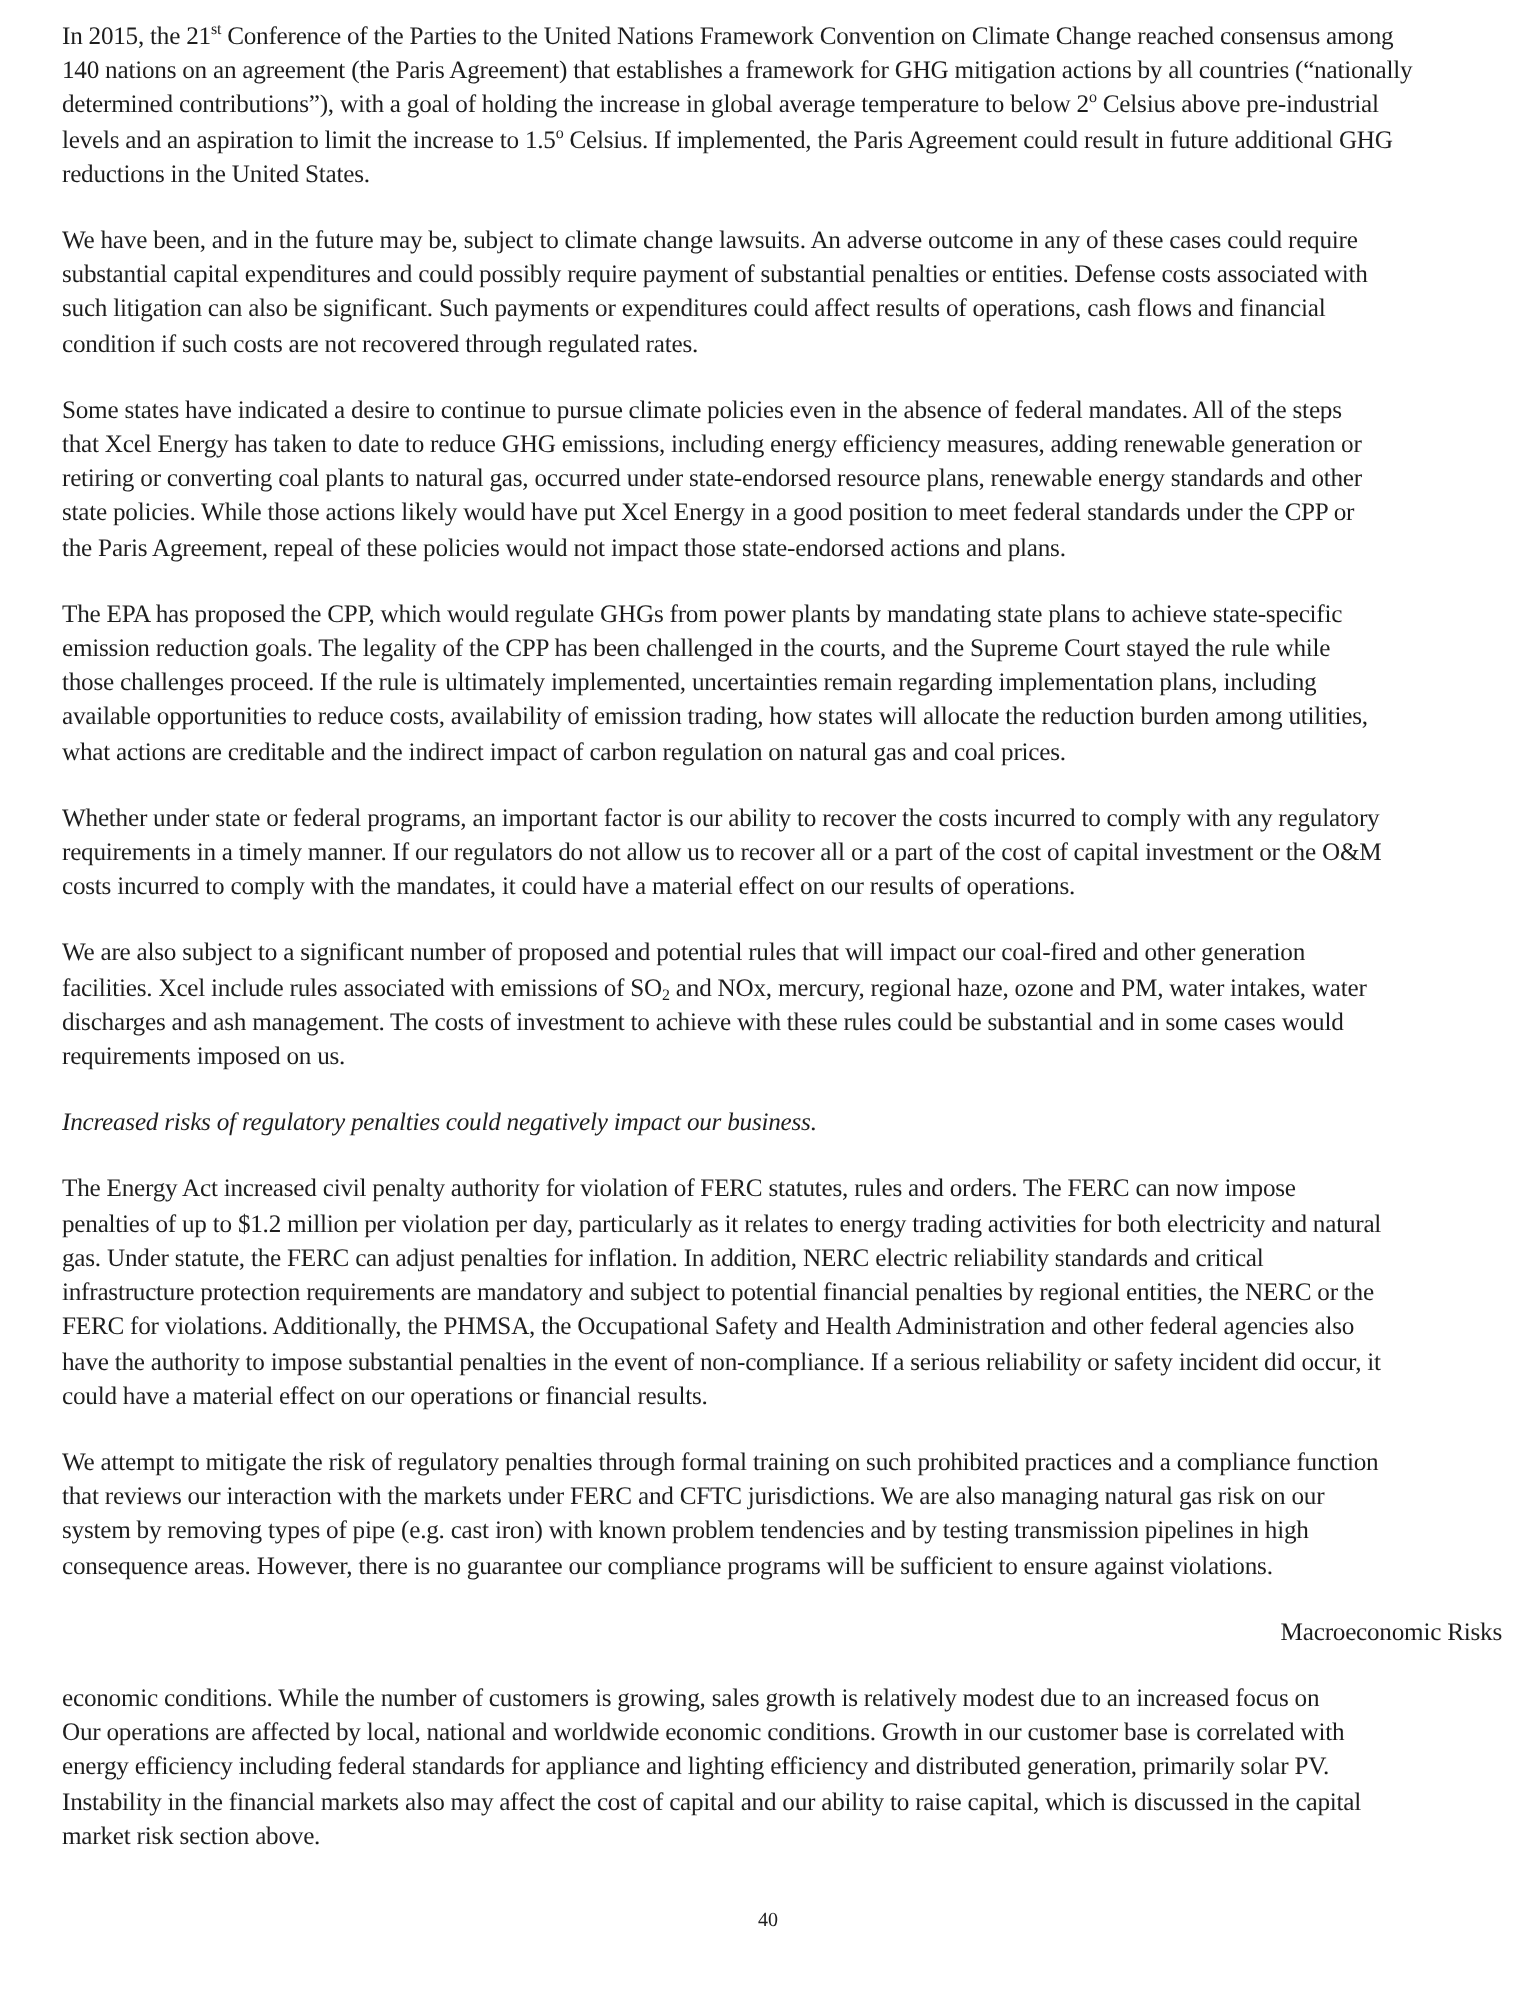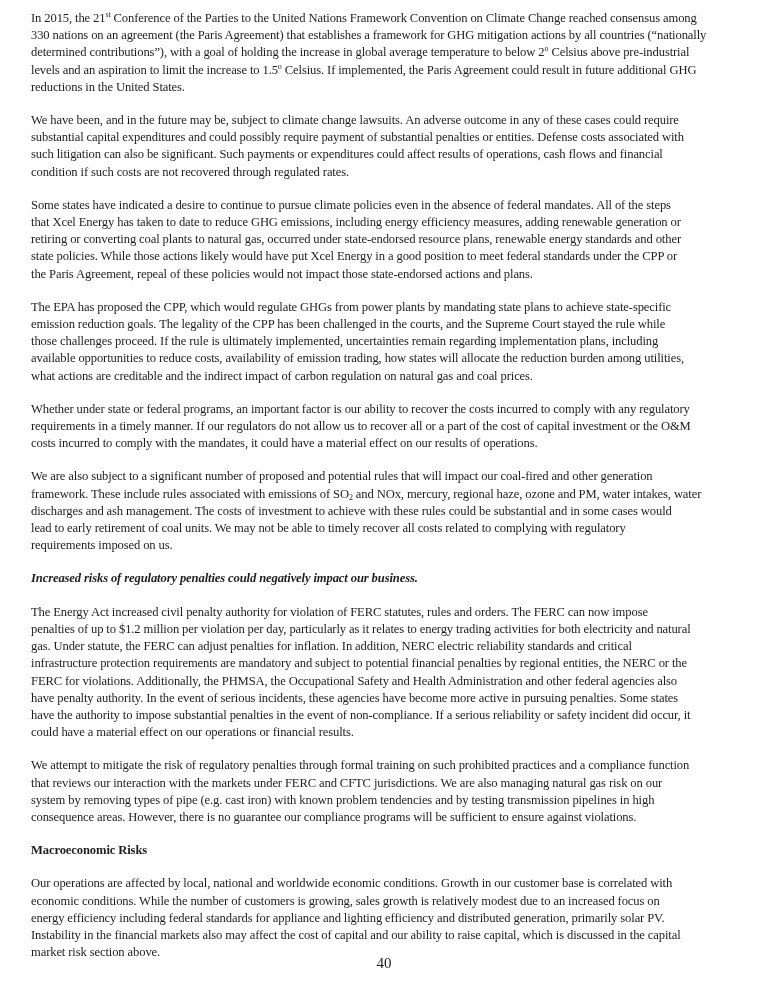--- a/index.html
+++ b/index.html
@@ -7,37 +7,37 @@
     width: 768px; height: 1000px; overflow: hidden; position: relative;
     font-family: "Liberation Serif", "DejaVu Serif", serif;
     color: #1e1e1e;
   }
   .page {
     position: absolute; left: 31px; top: 10px; width: 720px;
     font-size: 12.6px; line-height: 17.2px; letter-spacing: -0.12px;
   }
   .para { margin: 0 0 16px 0; }
   .line { display: block; white-space: nowrap; }
-  .heading-italic { font-weight: bold; font-style: italic; margin: 0 0 16px 0; }
-  .heading-bold { font-weight: bold; margin: 0 0 16px 0; }
+  .heading-italic { font-weight: normal; font-style: italic; margin: 0 0 16px 0; }
+  .heading-bold { font-weight: normal; margin: 0 0 16px 0; text-align: right; }
   sup { font-size: 8px; line-height: 0; vertical-align: 5px; }
   sub { font-size: 8px; line-height: 0; vertical-align: -2px; }
   .page-number {
     position: absolute; top: 955px; left: 0; width: 768px; text-align: center;
-    font-size: 15px;
+    font-size: 10px;
   }
 </style>
 </head>
 <body>
 
 <div class="page">
 
   <p class="para">
     <span class="line"><span>In 2015, the 21</span><sup>st</sup><span> Conference of the Parties to the United Nations Framework Convention on Climate Change reached consensus among</span></span>
-    <span class="line">330 nations on an agreement (the Paris Agreement) that establishes a framework for GHG mitigation actions by all countries (“nationally</span>
+    <span class="line">140 nations on an agreement (the Paris Agreement) that establishes a framework for GHG mitigation actions by all countries (“nationally</span>
     <span class="line"><span>determined contributions”), with a goal of holding the increase in global average temperature to below 2</span><sup>o</sup><span> Celsius above pre-industrial</span></span>
     <span class="line"><span>levels and an aspiration to limit the increase to 1.5</span><sup>o</sup><span> Celsius.  If implemented, the Paris Agreement could result in future additional GHG</span></span>
     <span class="line">reductions in the United States.</span>
   </p>
 
   <p class="para">
     <span class="line">We have been, and in the future may be, subject to climate change lawsuits.  An adverse outcome in any of these cases could require</span>
     <span class="line">substantial capital expenditures and could possibly require payment of substantial penalties or entities.  Defense costs associated with</span>
     <span class="line">such litigation can also be significant.  Such payments or expenditures could affect results of operations, cash flows and financial</span>
     <span class="line">condition if such costs are not recovered through regulated rates.</span>
@@ -60,51 +60,49 @@
   </p>
 
   <p class="para">
     <span class="line">Whether under state or federal programs, an important factor is our ability to recover the costs incurred to comply with any regulatory</span>
     <span class="line">requirements in a timely manner.  If our regulators do not allow us to recover all or a part of the cost of capital investment or the O&amp;M</span>
     <span class="line">costs incurred to comply with the mandates, it could have a material effect on our results of operations.</span>
   </p>
 
   <p class="para">
     <span class="line">We are also subject to a significant number of proposed and potential rules that will impact our coal-fired and other generation</span>
-    <span class="line"><span>framework.  These include rules associated with emissions of SO</span><sub>2</sub><span> and NOx, mercury, regional haze, ozone and PM, water intakes, water</span></span>
+    <span class="line"><span>facilities.  Xcel include rules associated with emissions of SO</span><sub>2</sub><span> and NOx, mercury, regional haze, ozone and PM, water intakes, water</span></span>
     <span class="line">discharges and ash management.  The costs of investment to achieve with these rules could be substantial and in some cases would</span>
-    <span class="line">lead to early retirement of coal units.  We may not be able to timely recover all costs related to complying with regulatory</span>
     <span class="line">requirements imposed on us.</span>
   </p>
 
   <p class="heading-italic">Increased risks of regulatory penalties could negatively impact our business.</p>
 
   <p class="para">
     <span class="line">The Energy Act increased civil penalty authority for violation of FERC statutes, rules and orders.  The FERC can now impose</span>
     <span class="line">penalties of up to $1.2 million per violation per day, particularly as it relates to energy trading activities for both electricity and natural</span>
     <span class="line">gas.  Under statute, the FERC can adjust penalties for inflation.  In addition, NERC electric reliability standards and critical</span>
     <span class="line">infrastructure protection requirements are mandatory and subject to potential financial penalties by regional entities, the NERC or the</span>
     <span class="line">FERC for violations.  Additionally, the PHMSA, the Occupational Safety and Health Administration and other federal agencies also</span>
-    <span class="line">have penalty authority.  In the event of serious incidents, these agencies have become more active in pursuing penalties.  Some states</span>
     <span class="line">have the authority to impose substantial penalties in the event of non-compliance.  If a serious reliability or safety incident did occur, it</span>
     <span class="line">could have a material effect on our operations or financial results.</span>
   </p>
 
   <p class="para">
     <span class="line">We attempt to mitigate the risk of regulatory penalties through formal training on such prohibited practices and a compliance function</span>
     <span class="line">that reviews our interaction with the markets under FERC and CFTC jurisdictions.  We are also managing natural gas risk on our</span>
     <span class="line">system by removing types of pipe (e.g. cast iron) with known problem tendencies and by testing transmission pipelines in high</span>
     <span class="line">consequence areas.  However, there is no guarantee our compliance programs will be sufficient to ensure against violations.</span>
   </p>
 
   <p class="heading-bold">Macroeconomic Risks</p>
 
 
   <p class="para">
+    <span class="line">economic conditions.  While the number of customers is growing, sales growth is relatively modest due to an increased focus on</span>
     <span class="line">Our operations are affected by local, national and worldwide economic conditions.  Growth in our customer base is correlated with</span>
-    <span class="line">economic conditions.  While the number of customers is growing, sales growth is relatively modest due to an increased focus on</span>
     <span class="line">energy efficiency including federal standards for appliance and lighting efficiency and distributed generation, primarily solar PV.</span>
     <span class="line">Instability in the financial markets also may affect the cost of capital and our ability to raise capital, which is discussed in the capital</span>
     <span class="line">market risk section above.</span>
   </p>
 </div>
 
 <div class="page-number">40</div>
 
 </body></html>

